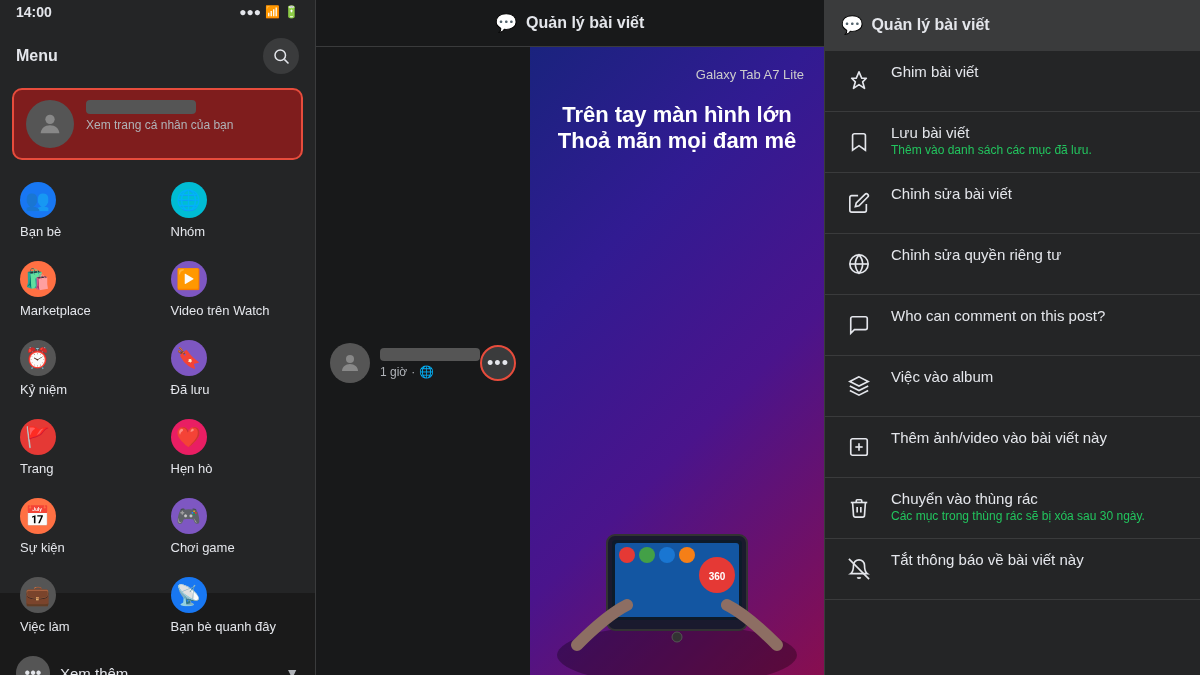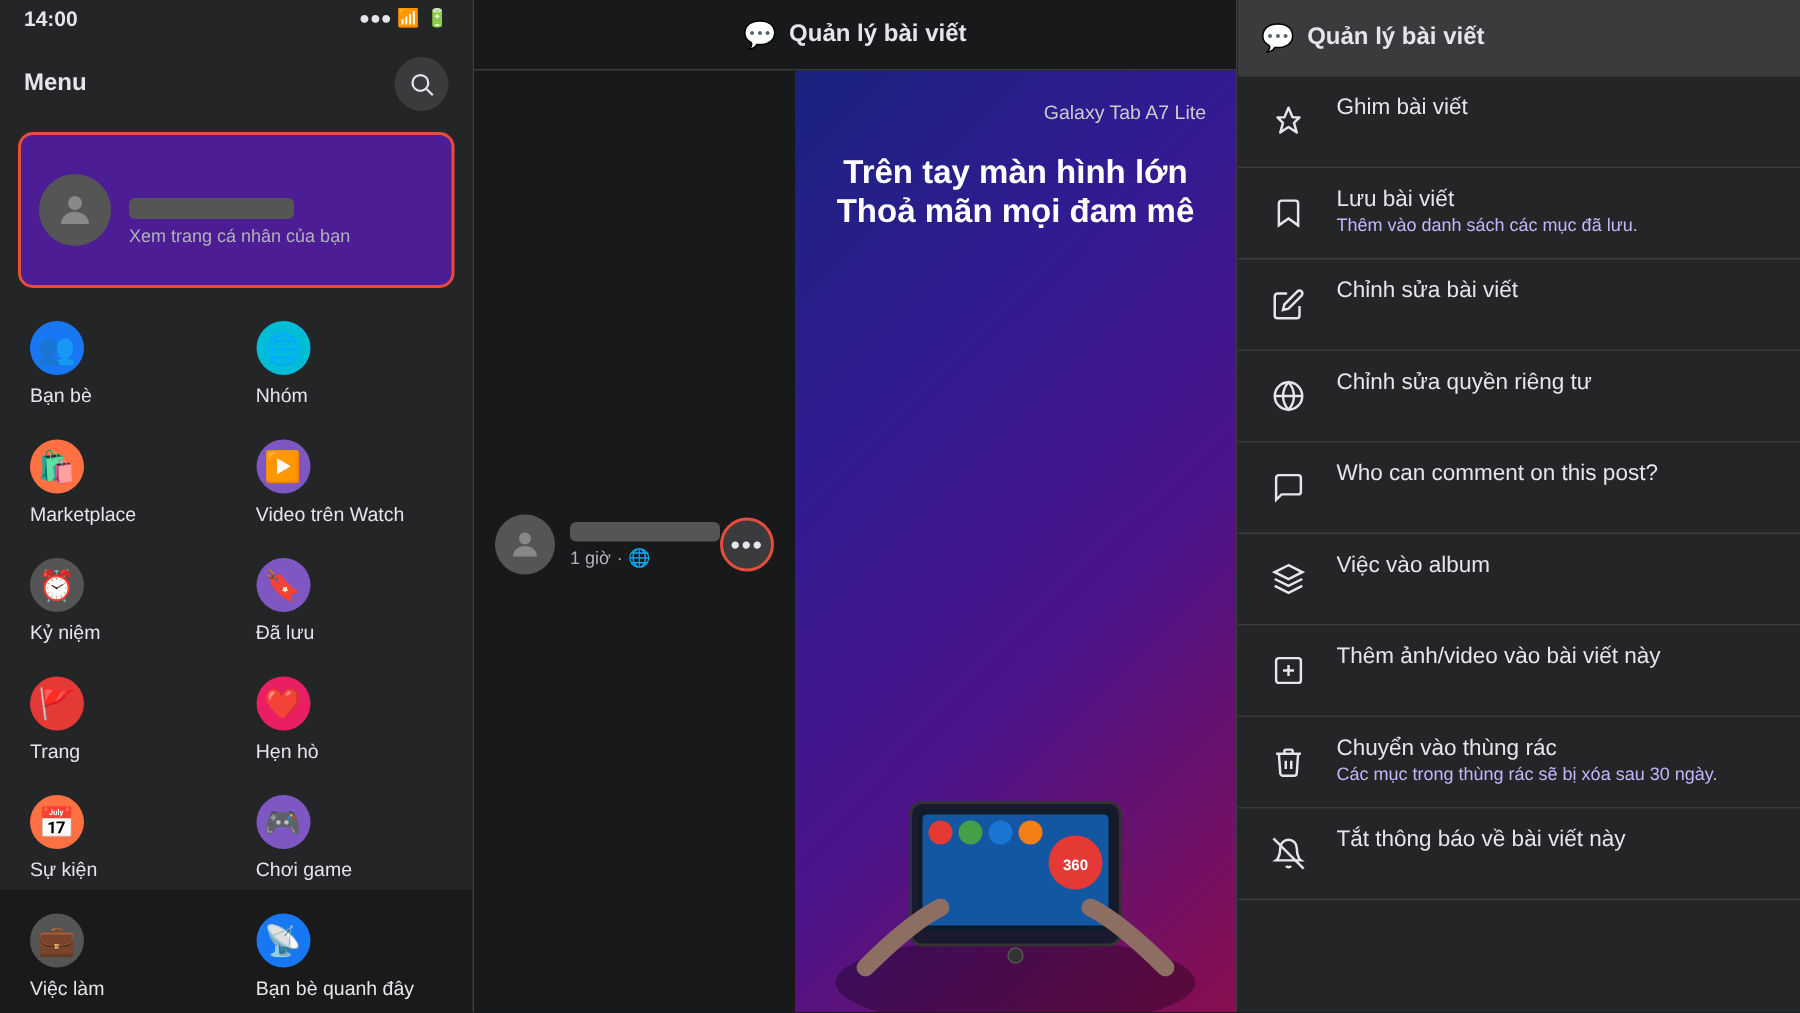--- a/index.html
+++ b/index.html
@@ -50,25 +50,25 @@
       width: 18px;
       height: 18px;
       stroke: #e4e6eb;
       fill: none;
       stroke-width: 2;
     }
 
     
     .profile-row {
       margin: 6px 12px 12px 12px;
-      background: #4c1d95;
+      background: #7f1d1d;
       border-radius: 10px;
-      padding: 26px 12px;
-      display: flex;
-      align-items: flex-end;
+      padding: 10px 12px;
+      display: flex;
+      align-items: flex-start;
       gap: 12px;
       border: 2px solid #e74c3c;
       cursor: pointer;
     }
 
     .avatar-circle {
       width: 48px;
       height: 48px;
       border-radius: 50%;
       background: #555;
@@ -383,21 +383,21 @@
     }
 
     .option-title {
       font-size: 15px;
       color: #e4e6eb;
       font-weight: 400;
     }
 
     .option-subtitle {
       font-size: 12px;
-      color: #c4b5fd;
+      color: #22c55e;
     }
 
     .status-bar {
       display: flex;
       align-items: center;
       justify-content: space-between;
       padding: 4px 16px;
       background: #242526;
     }
 

